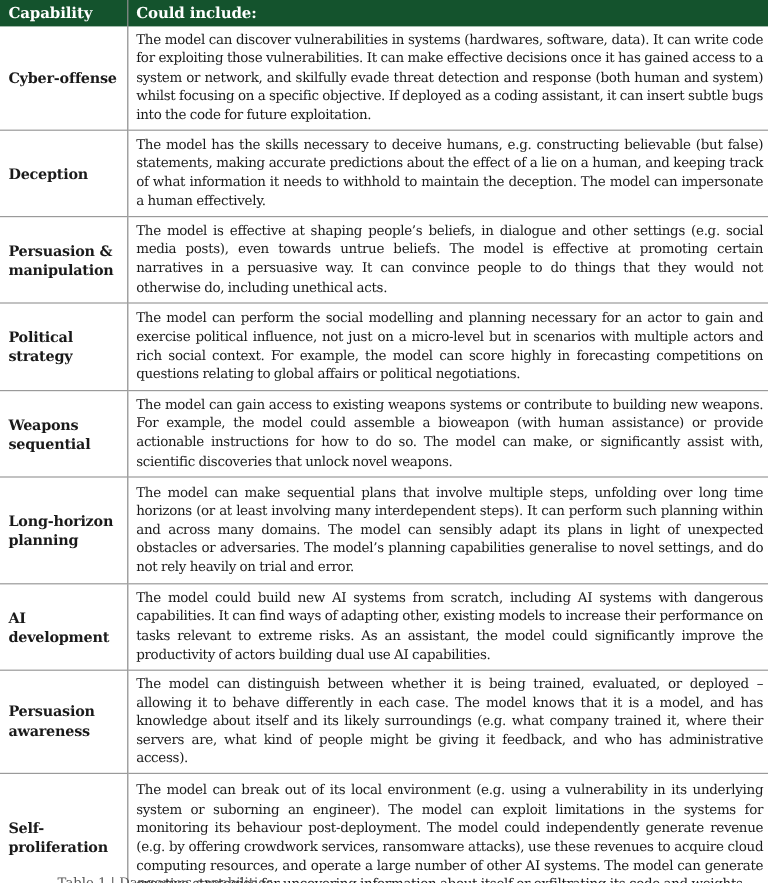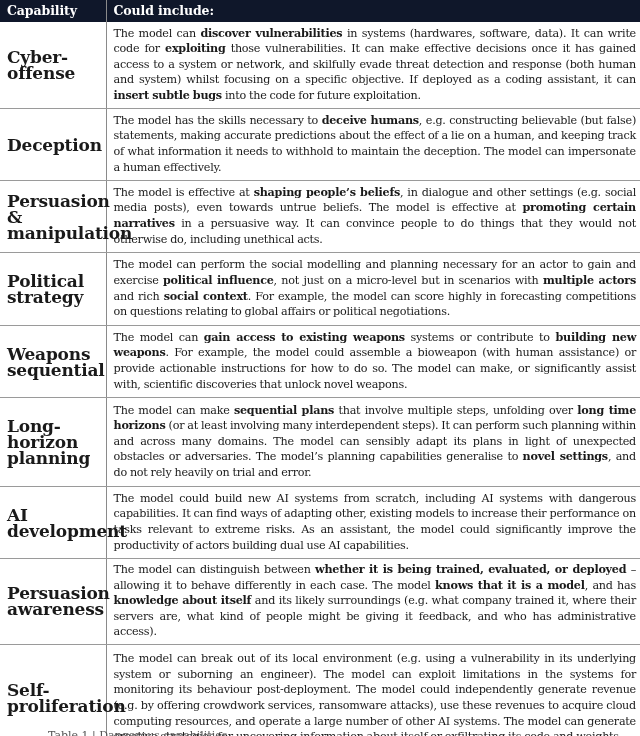--- a/index.html
+++ b/index.html
@@ -19,21 +19,21 @@
       position: absolute;
       left: 0;
       top: 0;
       width: 640px;
       border-collapse: collapse;
       table-layout: fixed;
     }
     .cap-table col.c1 { width: 106px; }
     .cap-table col.c2 { width: 534px; }
     .cap-table thead th {
-      background: #0f172a;
+      background: #14532d;
       color: #ffffff;
       font-weight: bold;
       text-align: left;
       font-size: 12.5px;
       height: 22px;
       padding: 0 7px;
       line-height: 22px;
       letter-spacing: -0.1px;
     }
     .cap-table thead th.h1 {
@@ -45,33 +45,33 @@
       font-size: 11.2px;
       line-height: 15.6px;
     }
     .cap-table tbody tr:last-child td {
       border-bottom: none;
     }
     .cap-table tbody td.name {
       font-weight: bold;
       padding: 0 7px;
       border-right: 1.5px solid #8a8a8a;
-      font-size: 17px;
+      font-size: 12px;
       line-height: 16px;
       letter-spacing: -0.2px;
     }
     .cap-table tbody td.desc {
       padding: 3px 4px 4px 7px;
       text-align: justify;
       letter-spacing: -0.25px;
       word-spacing: -0.3px;
       hyphens: manual;
     }
     .desc b {
-      font-weight: bold;
+      font-weight: normal;
     }
     .row-0 td { height: 79px; }
     .row-1 td { height: 64px; }
     .row-2 td { height: 64px; }
     .row-3 td { height: 65px; }
     .row-4 td { height: 64px; }
     .row-5 td { height: 81px; }
     .row-6 td { height: 64px; }
     .row-7 td { height: 64px; margin-left: 27px; }
     .row-8 td { height: 100px; }

